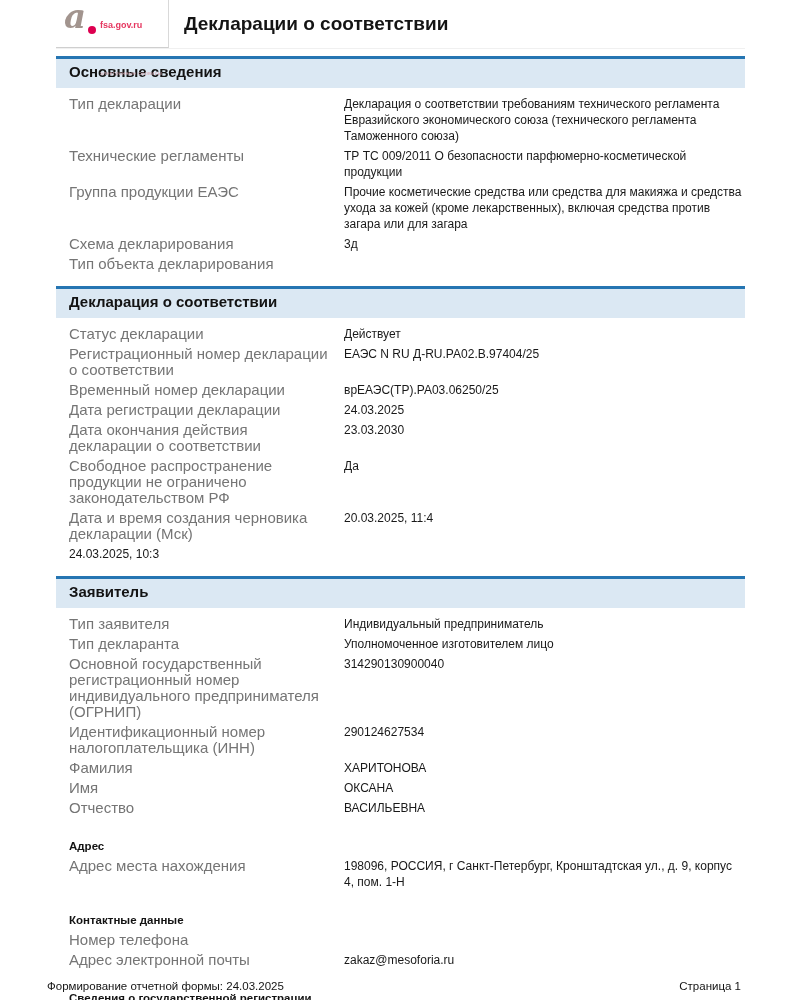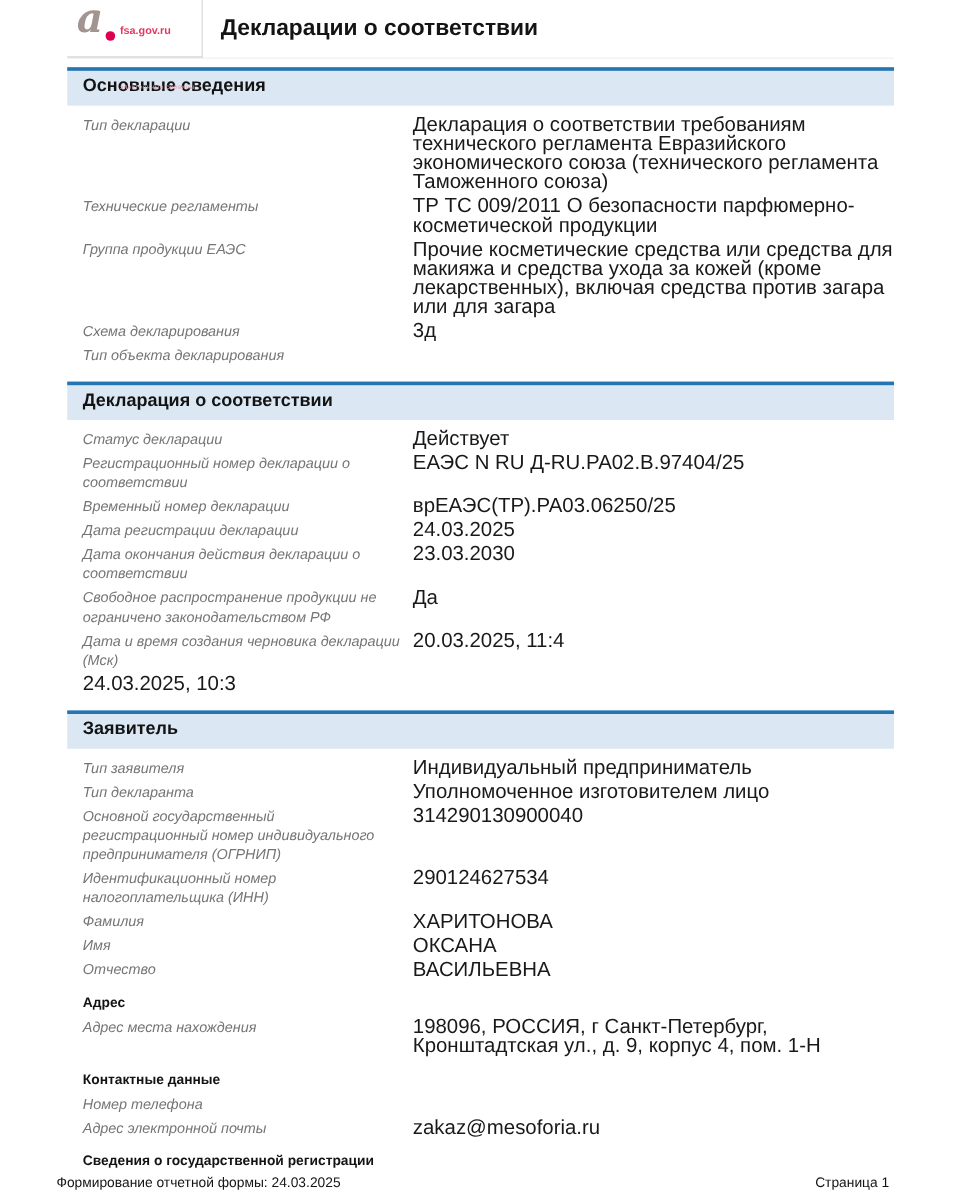--- a/index.html
+++ b/index.html
@@ -28,23 +28,23 @@
   .doc-title{padding:13px 0 0 15px;font-size:19px;font-weight:bold;color:#141414;}
 
   
   .content{margin:7px 55px 0 56px;}
   .section{margin-top:0;}
   .section + .section{margin-top:14px;}
   .section-header{border-top:3px solid var(--section-accent);background:var(--section-bg);padding:4px 13px 7px 13px;margin-bottom:8px;}
   .section-title{font-size:15px;font-weight:bold;color:#131313;}
   .section-body{padding:0 0 0 13px;}
   .row{display:flex;margin-bottom:4px;}
-  .row .label{width:275px;padding-right:10px;flex:0 0 auto;font-size:12px;line-height:16px;color:var(--label-gray);font-style:italic;}
-  .row .value{width:400px;font-size:17px;line-height:16px;color:var(--value-ink);}
-  .subheading{margin:12px 0 4px 0;font-size:11.5px;line-height:16px;font-weight:bold;color:#131313;}
+  .row .label{width:275px;padding-right:10px;flex:0 0 auto;font-size:15px;line-height:16px;color:var(--label-gray);}
+  .row .value{width:400px;font-size:12px;line-height:16px;color:var(--value-ink);}
+  .subheading{margin:22px 0 4px 0;font-size:11.5px;line-height:16px;font-weight:bold;color:#131313;}
 
   
   .doc-footer{position:absolute;left:0;right:0;bottom:8px;display:flex;justify-content:space-between;padding:0 59px 0 47px;}
   .doc-footer span{font-size:11.5px;color:#141414;}
 </style>
 </head>
 <body>
 
 <div class="page">
 

